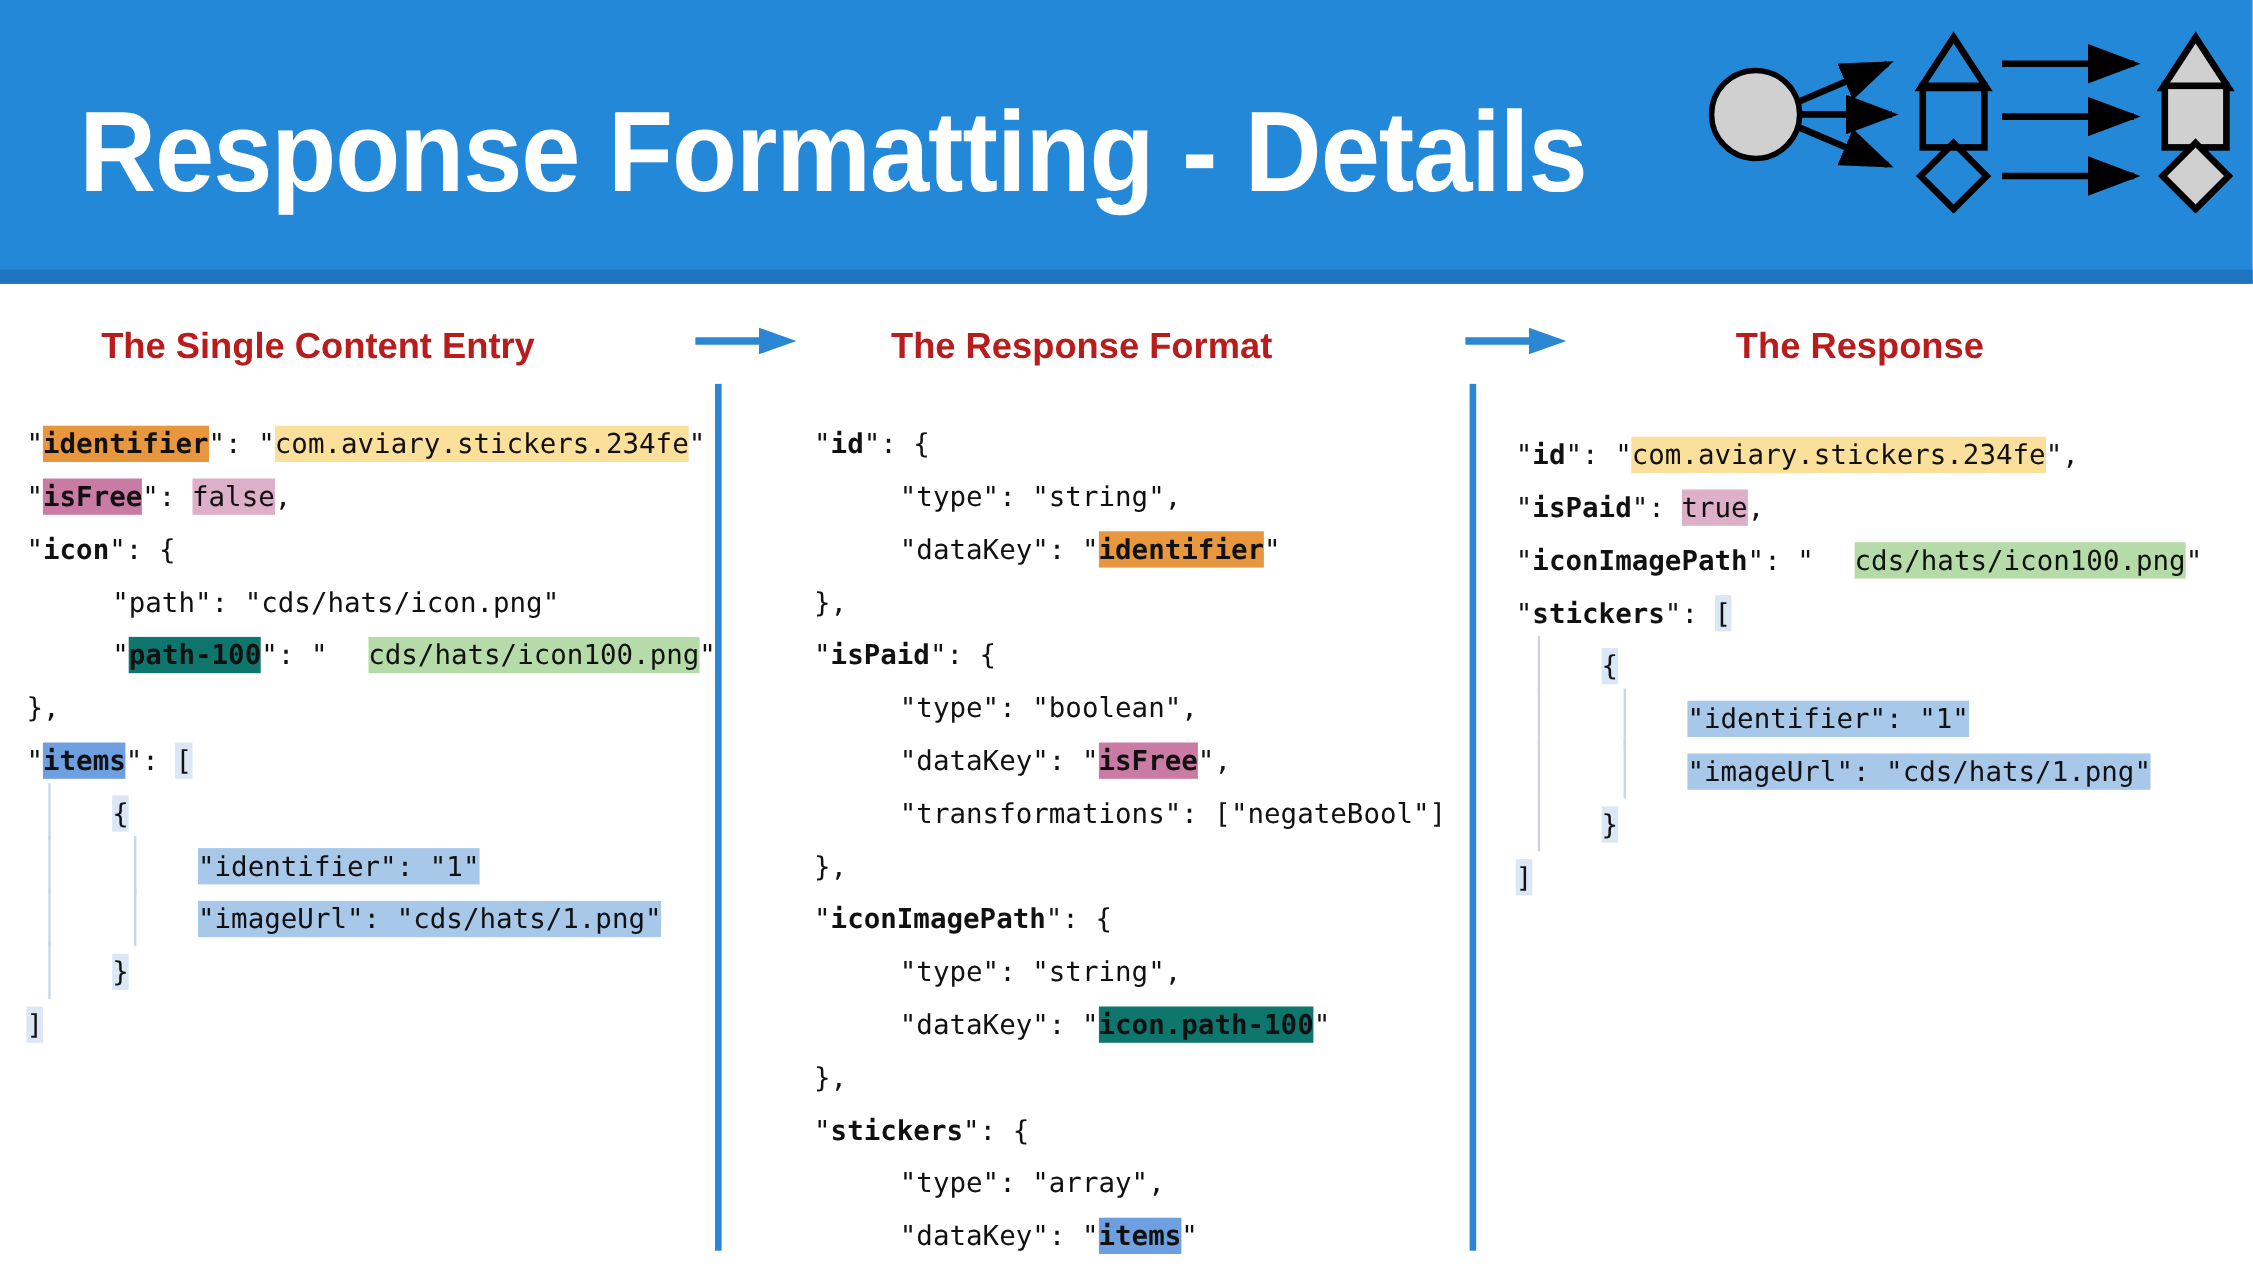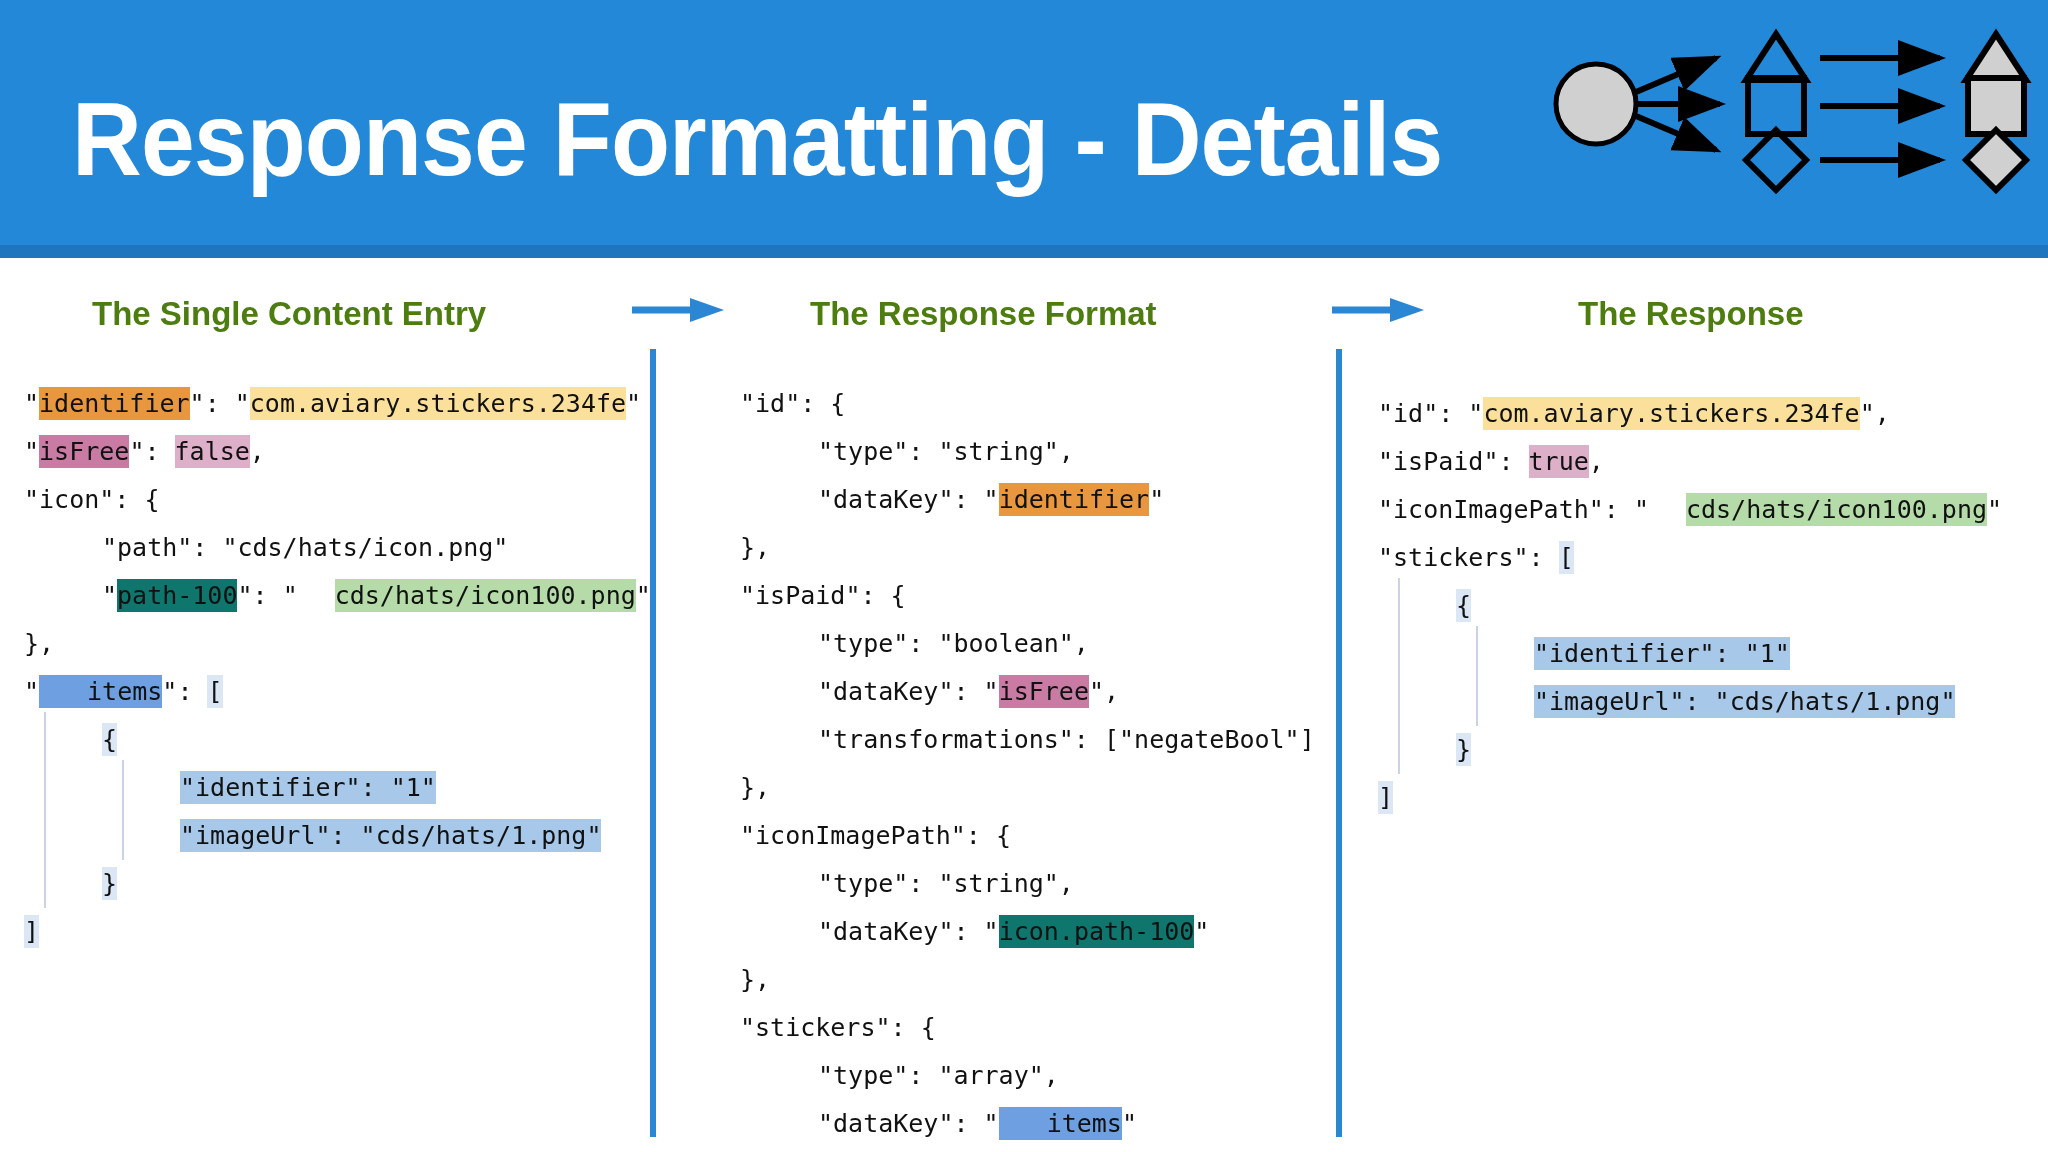--- a/index.html
+++ b/index.html
@@ -35,21 +35,21 @@
   .header-diagram{
     position:absolute;left:1548px;top:14px;width:500px;height:180px;
   }
 
   
   .col-heading{
     position:absolute;
     font-family:"Liberation Sans",sans-serif;
     font-weight:bold;
     font-size:33px;
-    color:#4d7c0f;
+    color:#b91c1c;
     white-space:nowrap;
   }
   #heading-1{left:92px;top:295px;}
   #heading-2{left:810px;top:295px;}
   #heading-3{left:1578px;top:295px;}
 
   
   .connector{position:absolute;height:26px;}
   #connector-1{left:632px;top:297px;width:92px;}
   #connector-2{left:1332px;top:297px;width:92px;}
@@ -71,29 +71,29 @@
     white-space:pre;
   }
   #pane-1{left:24px;top:380px;width:610px;}
   #pane-2{left:740px;top:380px;width:580px;}
   #pane-3{left:1378px;top:390px;width:650px;}
 
   .line{position:relative;height:48px;white-space:pre;}
 
   
   .hl{ padding:2px 0; }
-  .b{ font-weight:normal; }
+  .b{ font-weight:bold; }
 
   .hl-orange-key   {background:#E8973E;}
   .hl-orange-val   {background:#FAE09A;}
   .hl-pink-key     {background:#C97BA3;}
   .hl-pink-val     {background:#DDAFC8;}
   .hl-green-key    {background:#0f766e;}
   .hl-green-val    {background:#B5DCA8;margin-left:37px;}
-  .hl-blue-key     {background:#6E9FE0;padding-left:48px;}
+  .hl-blue-key     {background:#6E9FE0;}
   .hl-blue-block   {background:#A8C8EA;}
   .hl-blue-faint   {background:#DCE7F5;}
 
   
   .guide{
     position:absolute;width:2px;background:#C8D4E4;
   }
 </style>
 </head>
 <body>

